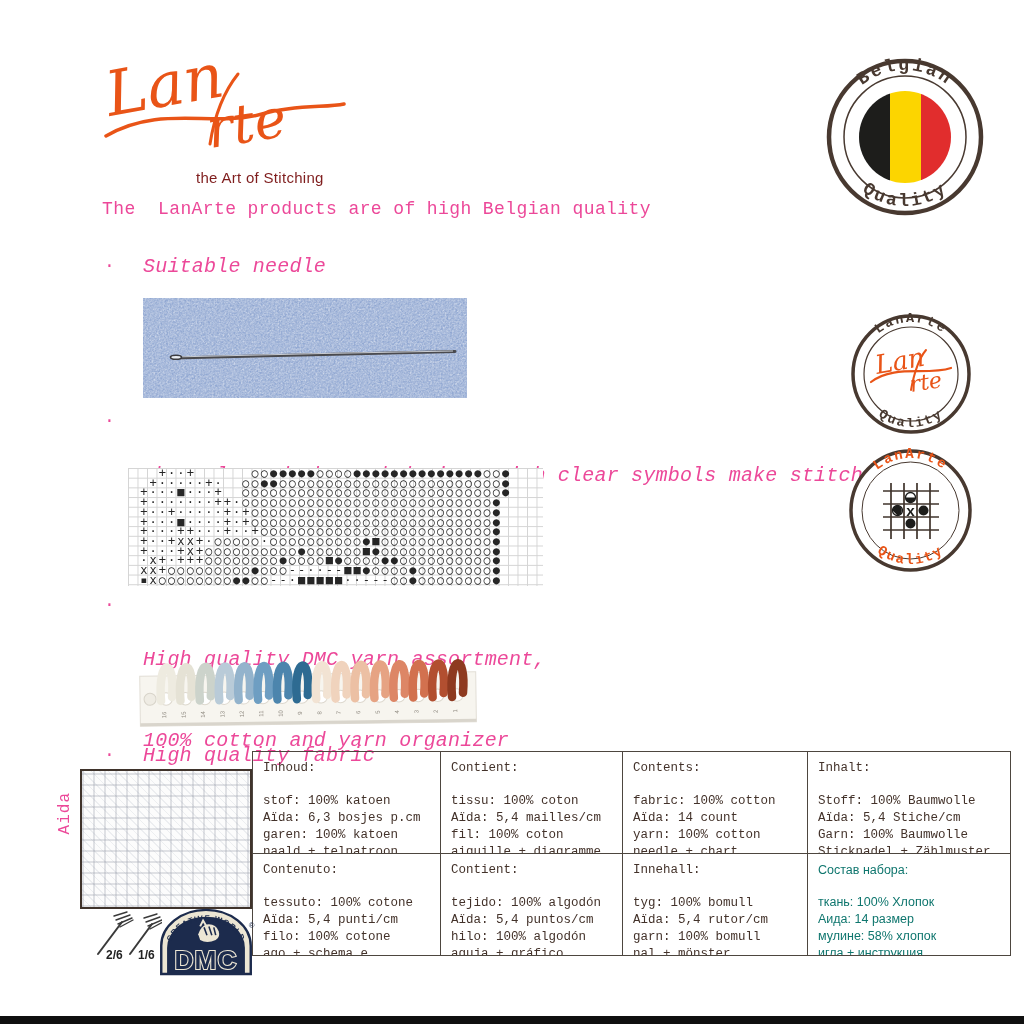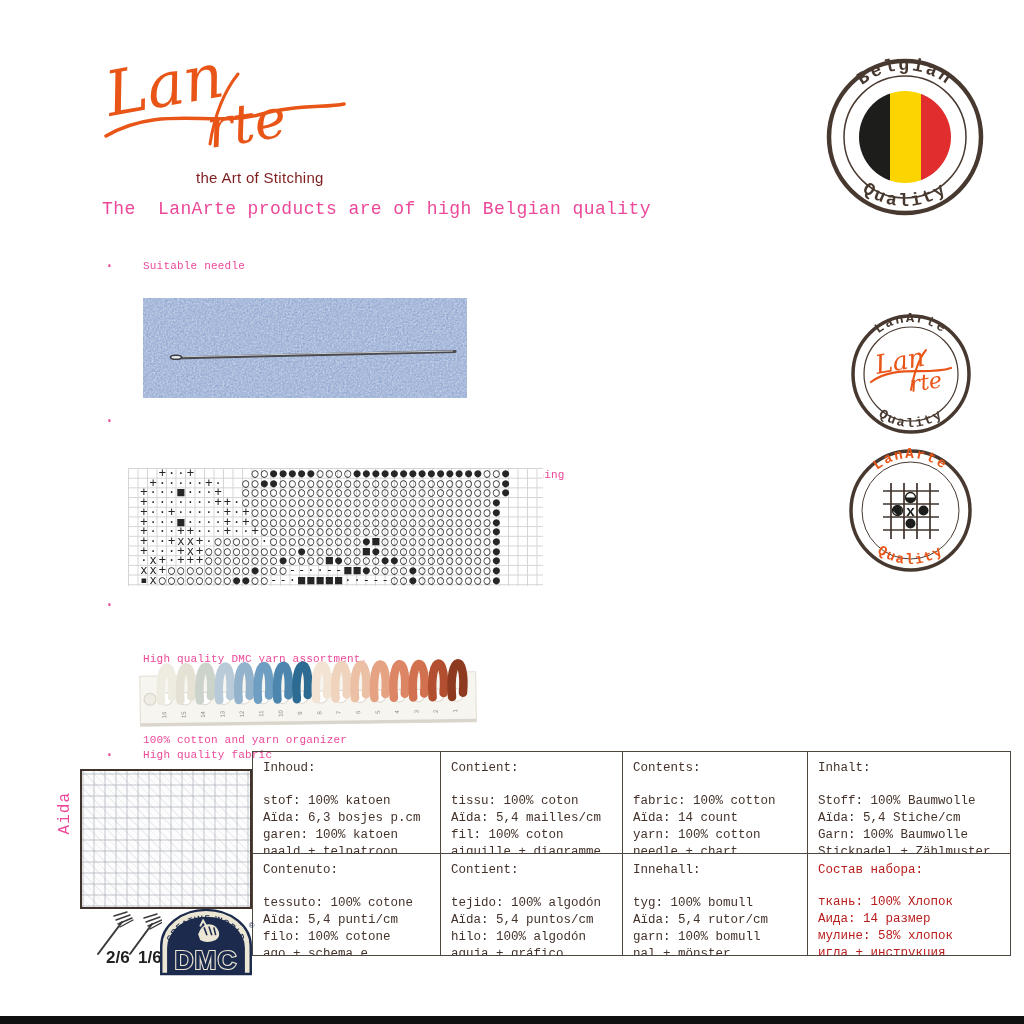--- a/index.html
+++ b/index.html
@@ -8,21 +8,21 @@
 
   
   #logo{position:absolute;left:92px;top:44px;width:270px;height:120px;}
   #tagline{position:absolute;left:196px;top:169px;font-family:"Liberation Sans","DejaVu Sans",sans-serif;
            font-size:15px;color:#7f1d1d;letter-spacing:.3px;}
 
   
   .type{font-family:"Liberation Mono","DejaVu Sans Mono",monospace;color:#ec4899;}
   #heading{position:absolute;left:102px;top:199px;font-size:18px;white-space:pre;letter-spacing:.4px;}
   .bullet-dot{position:absolute;left:104px;font-size:18px;}
-  .bullet-text{position:absolute;left:143px;font-size:11px;line-height:27px;white-space:pre;letter-spacing:.2px;}
+  .bullet-text{position:absolute;left:143px;font-size:20px;line-height:27px;white-space:pre;letter-spacing:.2px;font-style:italic;}
 
   
   #needle-photo{position:absolute;left:143px;top:298px;width:324px;height:100px;}
 
   
   #chart-sample{position:absolute;left:128px;top:468px;width:415px;height:118px;overflow:hidden;
     background-color:#fff;
     background-image:
       linear-gradient(to right, #d4d4d4 1px, transparent 1px),
       linear-gradient(to bottom, #d4d4d4 1px, transparent 1px);
@@ -42,33 +42,33 @@
       repeating-linear-gradient(90deg, rgba(150,155,168,.28) 0 2px, transparent 2px 11px),
       repeating-linear-gradient(0deg, rgba(150,155,168,.28) 0 2px, transparent 2px 11px),
       repeating-linear-gradient(45deg, rgba(190,196,206,.25) 0 1px, transparent 1px 6px);}
 
   
   #info-table{position:absolute;left:252px;top:751px;width:758px;display:grid;
     grid-template-columns:188px 182px 185px 203px;border-top:1px solid #4d463f;border-left:1px solid #4d463f;}
   .t-cell{border-right:1px solid #4d463f;border-bottom:1px solid #4d463f;height:102px;
     padding:8px 8px 0 10px;box-sizing:border-box;font-size:12.5px;line-height:17px;overflow:hidden;}
   .t-title{margin-bottom:16px;}
-  .t-cell.sans{font-family:Liberation Mono, monospace;color:#b91c1c;font-size:12.5px;}
+  .t-cell.sans{font-family:Liberation Sans, sans-serif;color:#0f766e;font-size:12.5px;}
   .t-cell.sans .t-title{margin-bottom:15px;}
 
   
   .badge{position:absolute;}
   #badge-belgian{left:824px;top:56px;width:162px;height:162px;}
   #badge-lanarte-script{left:849px;top:312px;width:124px;height:124px;}
   #badge-lanarte-grid{left:847px;top:447px;width:127px;height:127px;}
 
   
   #needle-gauge-icons{position:absolute;left:90px;top:904px;width:72px;height:54px;}
   .gauge-label{position:absolute;top:948px;font-family:"Liberation Sans","DejaVu Sans",sans-serif;
-    font-weight:bold;font-size:17px;color:#222;}
+    font-weight:bold;font-size:12px;color:#222;}
   #gauge-label-1{left:106px;}
   #gauge-label-2{left:138px;}
   #dmc-logo{position:absolute;left:157px;top:905px;width:98px;height:72px;}
 
   #bottom-edge{position:absolute;left:0;top:1016px;width:1024px;height:8px;background:#101010;}
 </style>
 </head>
 <body>
 
 <div id="page">

